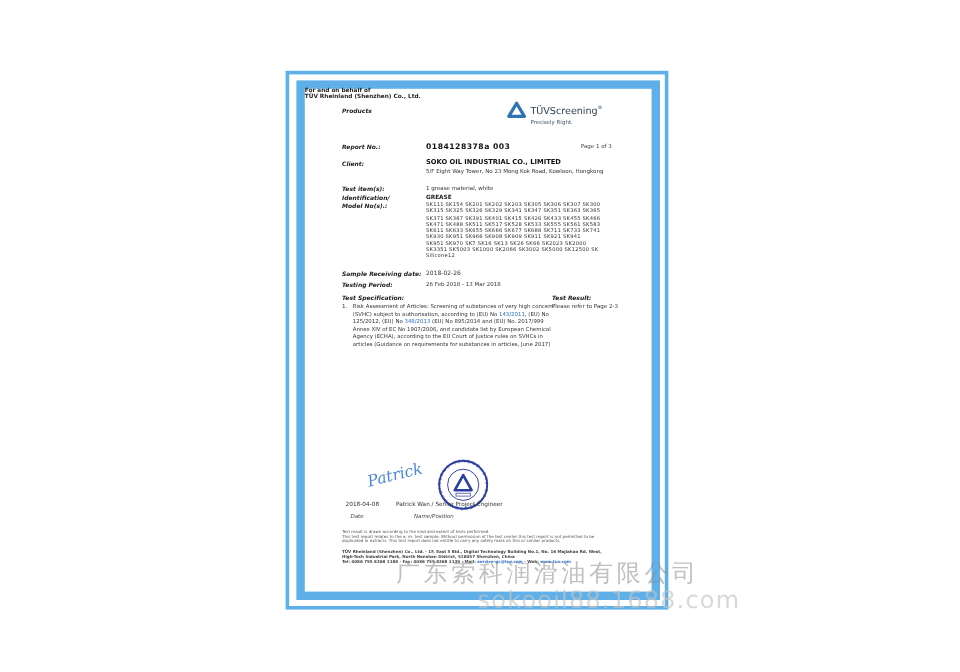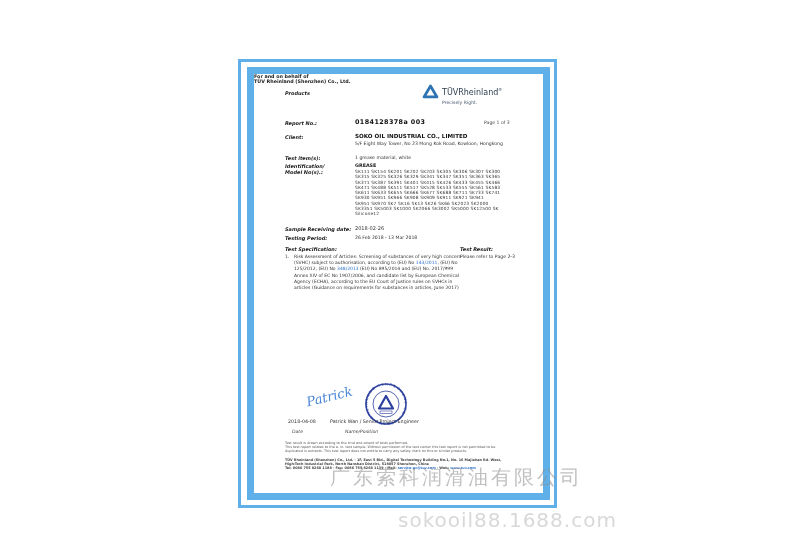--- a/index.html
+++ b/index.html
@@ -75,40 +75,40 @@
 
   .disclaimer { position:absolute; left:31px; top:368px; width:240px; }
   .disc-line { font-size:3.4px; line-height:3.9px; color:#555; white-space:nowrap; }
   .addr { position:absolute; left:31px; top:384px; width:240px; }
   .addr-line { font-size:3.4px; line-height:4px; color:#444; font-weight:bold; white-space:nowrap; }
   .contact-line { font-size:3.4px; line-height:4px; color:#444; font-weight:bold; white-space:nowrap; }
 
   
   .wm-cn { position:absolute; left:330px; top:464px; font-size:20px; font-weight:normal;
            color:rgba(140,140,140,0.55); letter-spacing:3px; white-space:nowrap; }
-  .wm-url { position:absolute; left:398px; top:508px; font-size:20px;
+  .wm-url { position:absolute; left:398px; top:488px; font-size:20px;
             color:rgba(195,195,195,0.65); letter-spacing:1px; white-space:nowrap; }
 </style>
 </head>
 <body>
 
 <div class="page">
 
   <div class="frame-outer"></div>
 
   <div class="doc">
 
     <div class="lbl products">Products</div>
 
     <div class="logo">
       <div class="logo-row">
         <svg class="logo-tri" viewBox="0 0 24 22">
           <path d="M12 3 L21.5 19 L2.5 19 Z" fill="none" stroke="#2e74b5" stroke-width="4" stroke-linejoin="round"></path>
         </svg>
-        <span class="logo-text"><span class="tuv">TÜV</span><span>Rheinland</span><span class="reg">®</span></span>
+        <span class="logo-text"><span class="tuv">TÜV</span><span>Screening</span><span class="reg">®</span></span>
       </div>
       <div class="tagline">Precisely Right.</div>
     </div>
 
     <div class="lbl report-label">Report No.:</div>
     <div class="valb report-no">0184128378a 003</div>
     <div class="val page-ind">Page 1 of 3</div>
 
     <div class="lbl client-label">Client:</div>
     <div class="valb client-name">SOKO OIL INDUSTRIAL CO., LIMITED</div>

